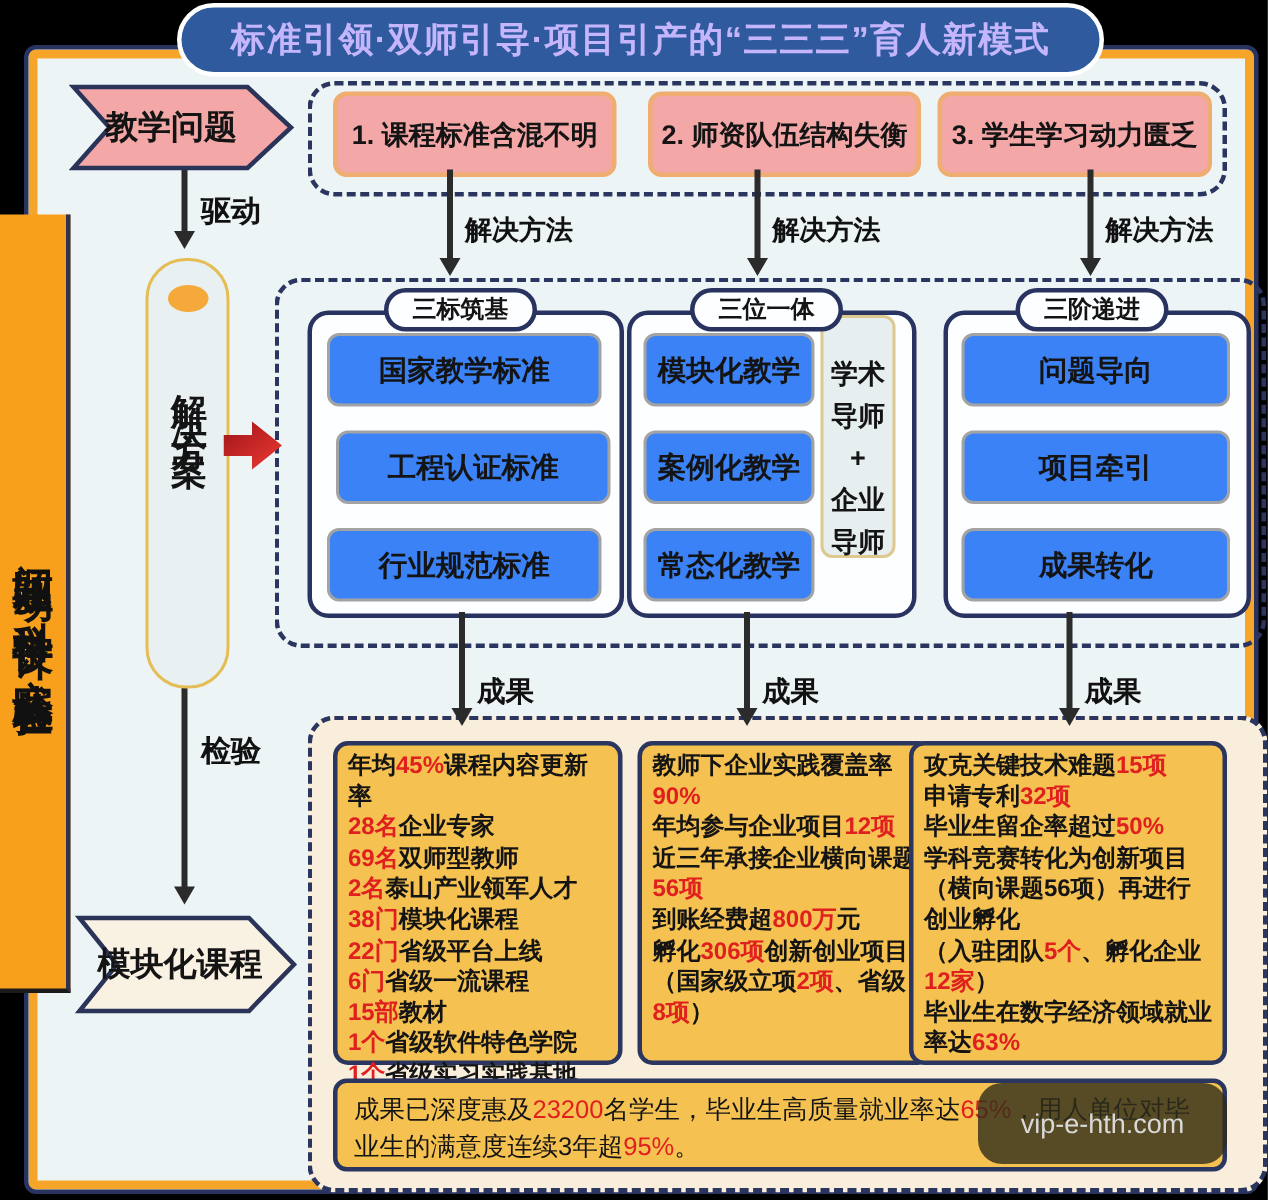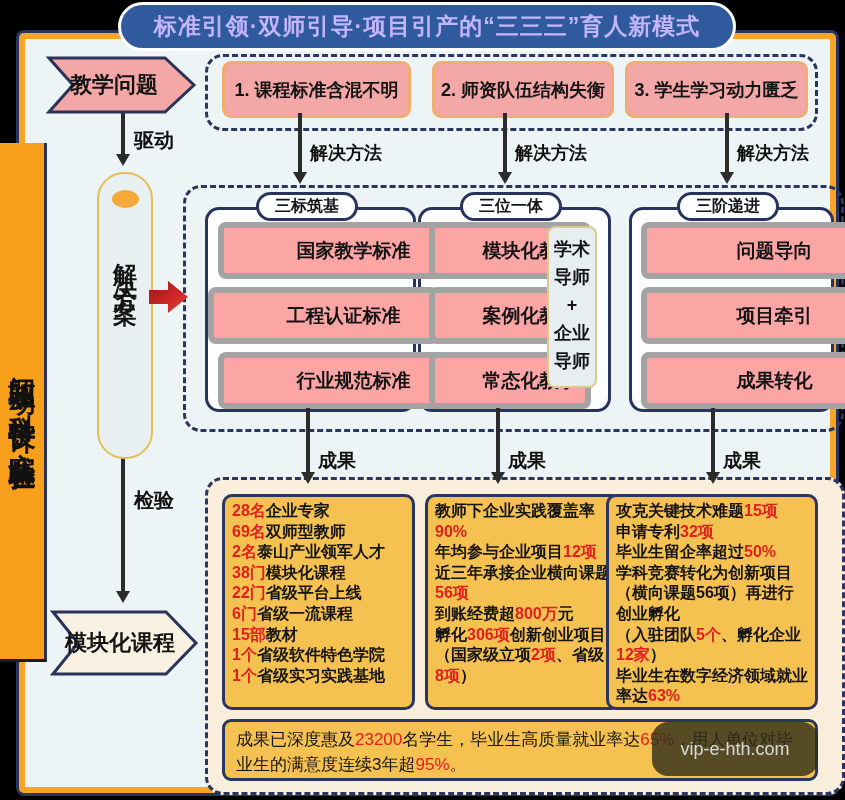--- a/index.html
+++ b/index.html
@@ -36,24 +36,24 @@
   .problems-box{left:205px;top:54px;width:607px;height:71px;}
   .solutions-box{left:183px;top:185px;width:655px;height:241px;}
   .results-box{left:205px;top:477px;width:634px;height:312px;background:#f8eedb;}
   
   .pcard{position:absolute;top:61px;height:51px;background:#f3a7a7;border:3px solid #f0ad72;border-radius:9px;
          display:flex;align-items:center;justify-content:center;font-size:18px;font-weight:700;z-index:3;}
   
   .colbox{position:absolute;top:207px;height:199px;background:#fdfeff;border:3px solid #28335f;border-radius:14px;z-index:3;}
   .colhead{position:absolute;top:192px;transform:translateX(-50%);background:#fdfeff;border:3px solid #28335f;
            border-radius:18px;padding:1px 16px;font-size:16px;font-weight:700;white-space:nowrap;z-index:5;}
-  .item{position:absolute;height:45px;background:#fca5a5;border:6px solid #a3a3a3;border-radius:8px;
-        display:flex;align-items:center;justify-content:center;font-size:19px;font-weight:700;z-index:4;padding-left:40px;}
-  .mentor{position:absolute;left:547px;top:226px;width:50px;height:162px;background:#e7eef0;border:2px solid #ddc88f;
-          border-radius:8px;font-size:18px;font-weight:700;text-align:center;line-height:1.55;padding-top:8px;
+  .item{position:absolute;height:45px;background:#3b82f6;border:2px solid #a3a3a3;border-radius:8px;
+        display:flex;align-items:center;justify-content:center;font-size:19px;font-weight:700;z-index:4;}
+  .mentor{position:absolute;left:547px;top:210px;width:50px;height:162px;background:#e7eef0;border:2px solid #ddc88f;
+          border-radius:8px;font-size:18px;font-weight:700;text-align:center;line-height:1.55;padding-top:24px;
           box-sizing:border-box;z-index:4;}
   
   .rcard{position:absolute;top:494px;height:216px;background:#f5c151;border:3px solid #2a3560;border-radius:10px;
          box-sizing:border-box;padding:4px 7px;font-size:16px;font-weight:700;line-height:20.6px;z-index:4;}
   .rcard .ln{white-space:normal;}
   .rd{color:#e01f1f;}
   .summary{position:absolute;left:222px;top:719px;width:596px;height:62px;background:#f5c151;border:3px solid #2a3560;
            border-radius:9px;box-sizing:border-box;padding:6px 11px;font-size:17px;font-weight:400;line-height:1.45;z-index:4;}
   .watermark{position:absolute;left:652px;top:722px;width:166px;height:54px;background:rgba(48,45,28,0.80);
              border-radius:16px;display:flex;align-items:center;justify-content:center;color:#d9d9d9;
@@ -114,21 +114,21 @@
 
   <div class="colbox" style="left:205px;width:205px;"></div>
   <div class="colbox" style="left:418px;width:187px;"></div>
   <div class="colbox" style="left:629px;width:199px;"></div>
 
   <div class="colhead" style="left:307px;">三标筑基</div>
   <div class="colhead" style="left:511px;">三位一体</div>
   <div class="colhead" style="left:728px;">三阶递进</div>
 
   <div class="item" style="left:218px;top:222px;width:179px;">国家教学标准</div>
-  <div class="item" style="left:208px;top:287px;width:179px;">工程认证标准</div>
+  <div class="item" style="left:224px;top:287px;width:179px;">工程认证标准</div>
   <div class="item" style="left:218px;top:352px;width:179px;">行业规范标准</div>
 
   <div class="item" style="left:429px;top:222px;width:110px;">模块化教学</div>
   <div class="item" style="left:429px;top:287px;width:110px;">案例化教学</div>
   <div class="item" style="left:429px;top:352px;width:110px;">常态化教学</div>
   <div class="mentor">
       <div class="ln">学术</div>
       <div class="ln">导师</div>
       <div class="ln">+</div>
       <div class="ln">企业</div>
@@ -149,20 +149,21 @@
   <div class="varrow" style="left:121px;top:457px;height:141px;"></div>
   <div class="flowlabel" style="left:134px;top:487px;font-size:20px;">检验</div>
 
   <svg class="chev" style="left:50px;top:609px;" width="150" height="68">
     <polygon points="3,3 116,3 146,34 116,65 3,65 28,34" fill="#f9f1e2" stroke="#2a3358" stroke-width="3"></polygon>
   </svg>
   <div class="chevlabel" style="left:64px;top:609px;width:112px;height:68px;">模块化课程</div>
 
   <div class="dashbox results-box"></div>
   <div class="rcard" style="left:222px;width:193px;">
+      <div class="ln"><span>年均</span><span class="rd">45%</span><span>课程内容更新率</span></div>
       <div class="ln"><span class="rd">28名</span><span>企业专家</span></div>
       <div class="ln"><span class="rd">69名</span><span>双师型教师</span></div>
       <div class="ln"><span class="rd">2名</span><span>泰山产业领军人才</span></div>
       <div class="ln"><span class="rd">38门</span><span>模块化课程</span></div>
       <div class="ln"><span class="rd">22门</span><span>省级平台上线</span></div>
       <div class="ln"><span class="rd">6门</span><span>省级一流课程</span></div>
       <div class="ln"><span class="rd">15部</span><span>教材</span></div>
       <div class="ln"><span class="rd">1个</span><span>省级软件特色学院</span></div>
       <div class="ln"><span class="rd">1个</span><span>省级实习实践基地</span></div>
     </div>

